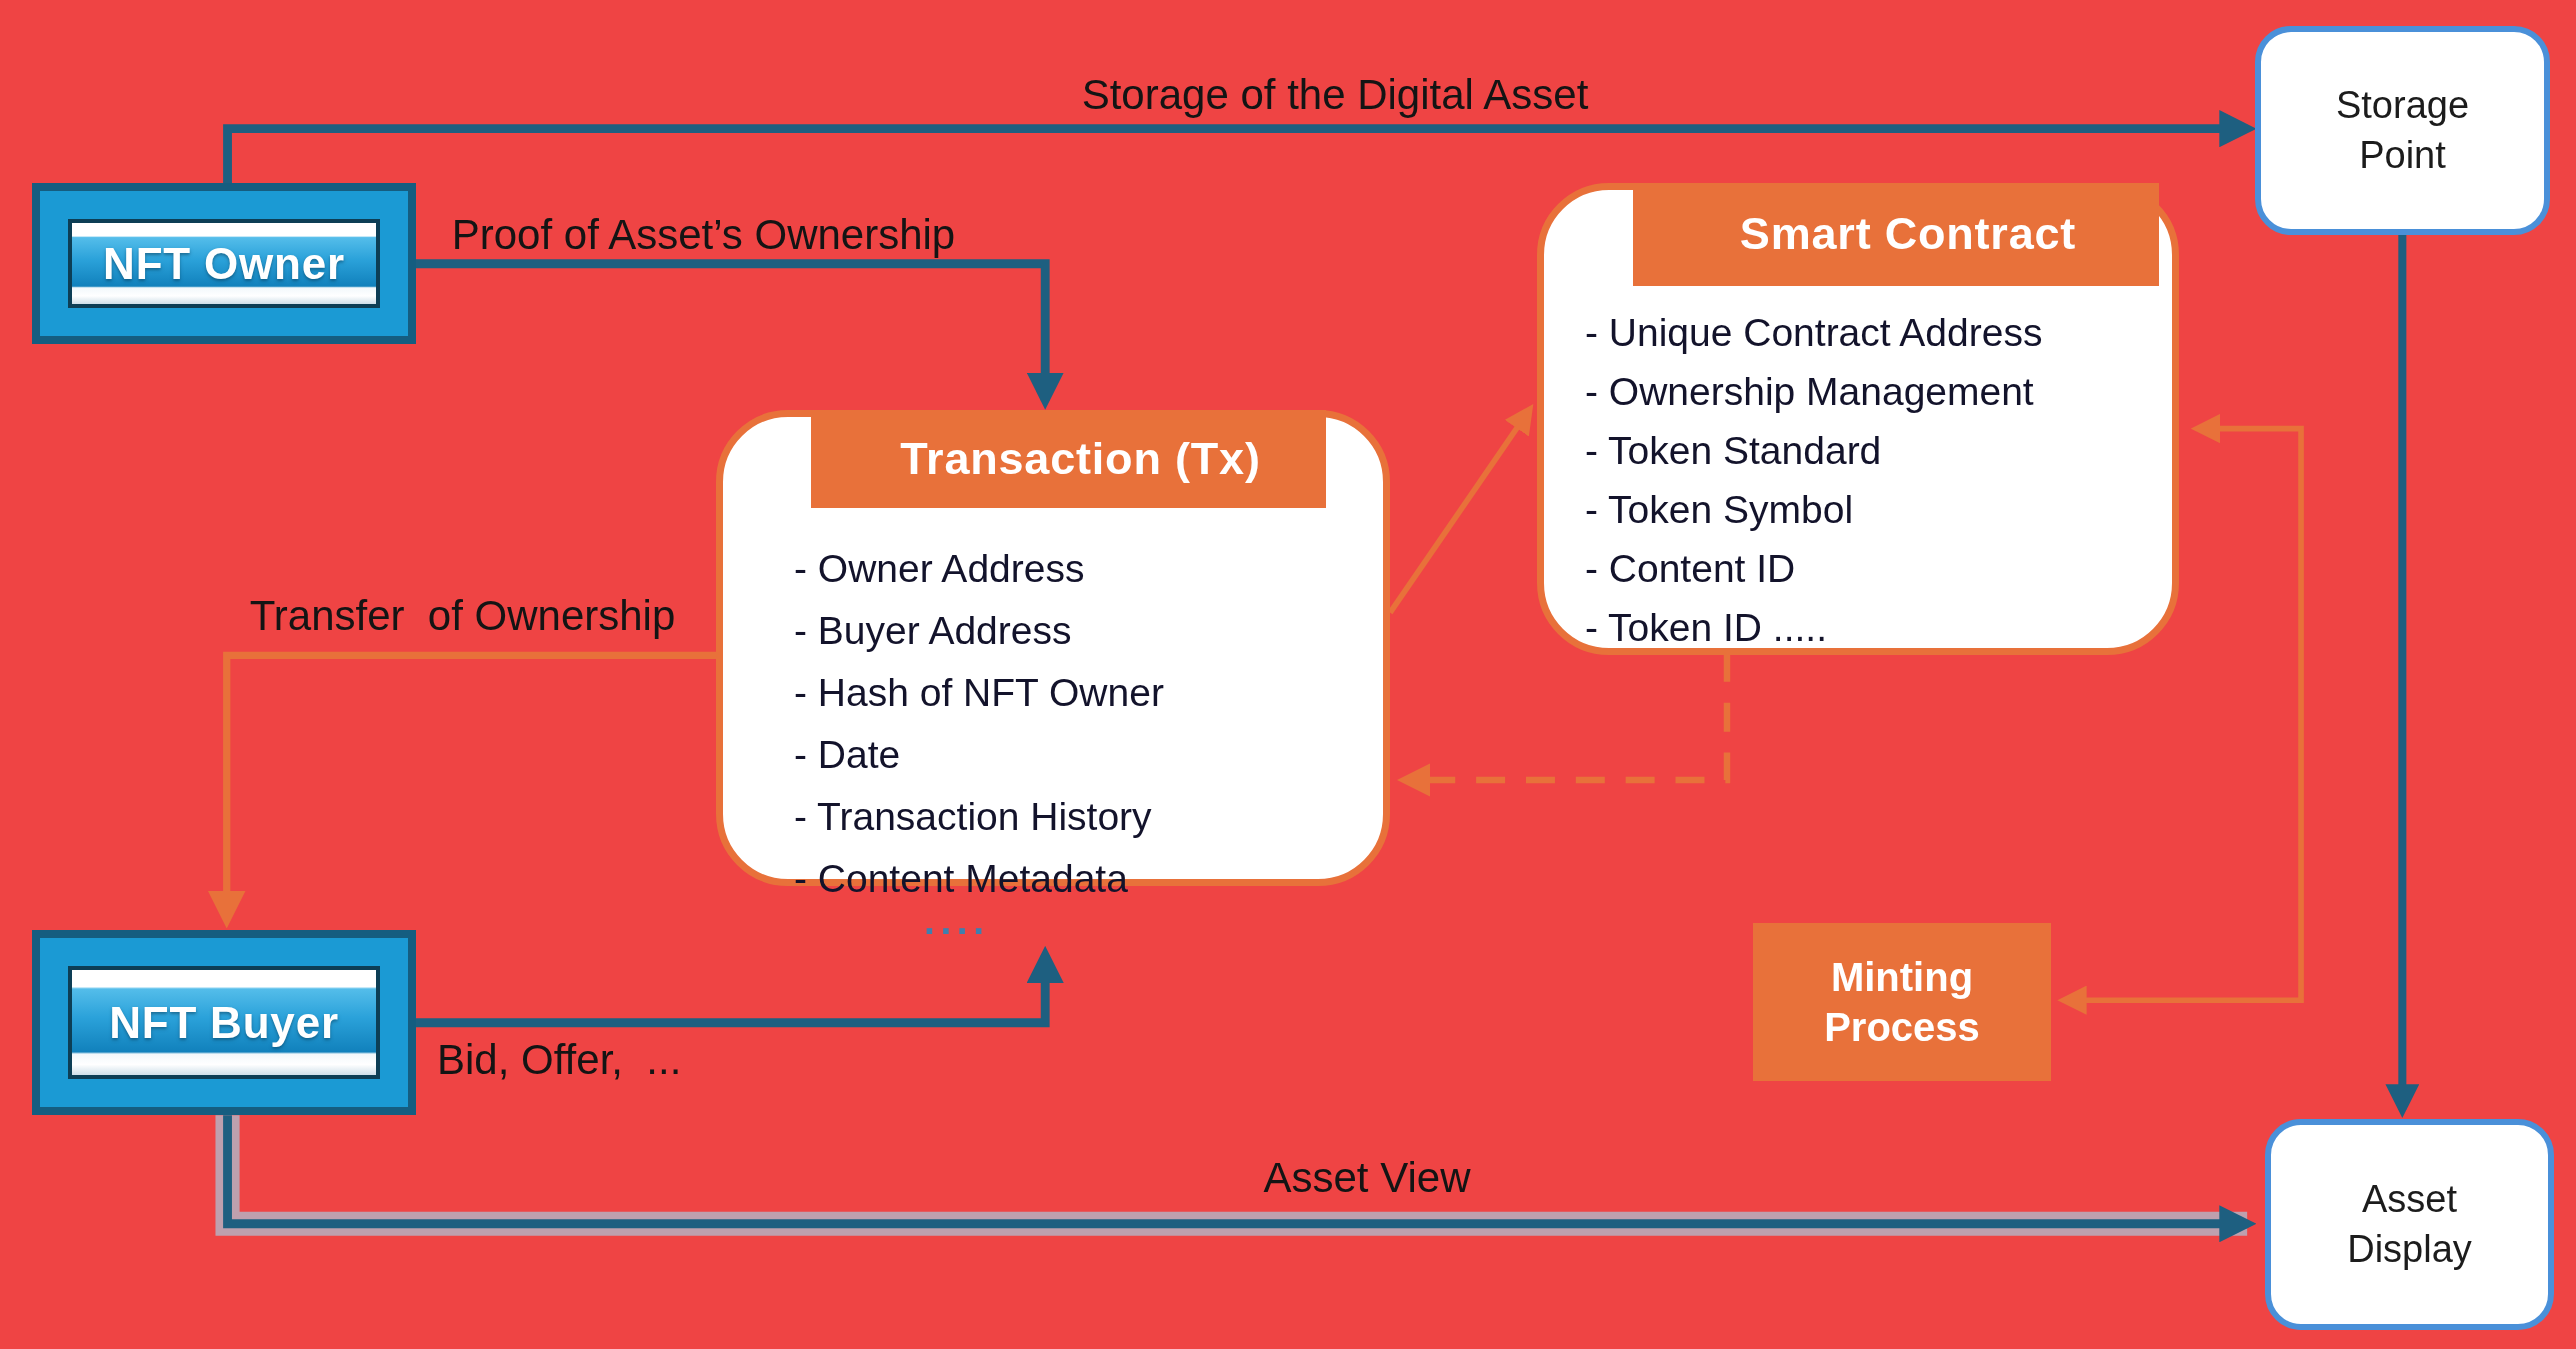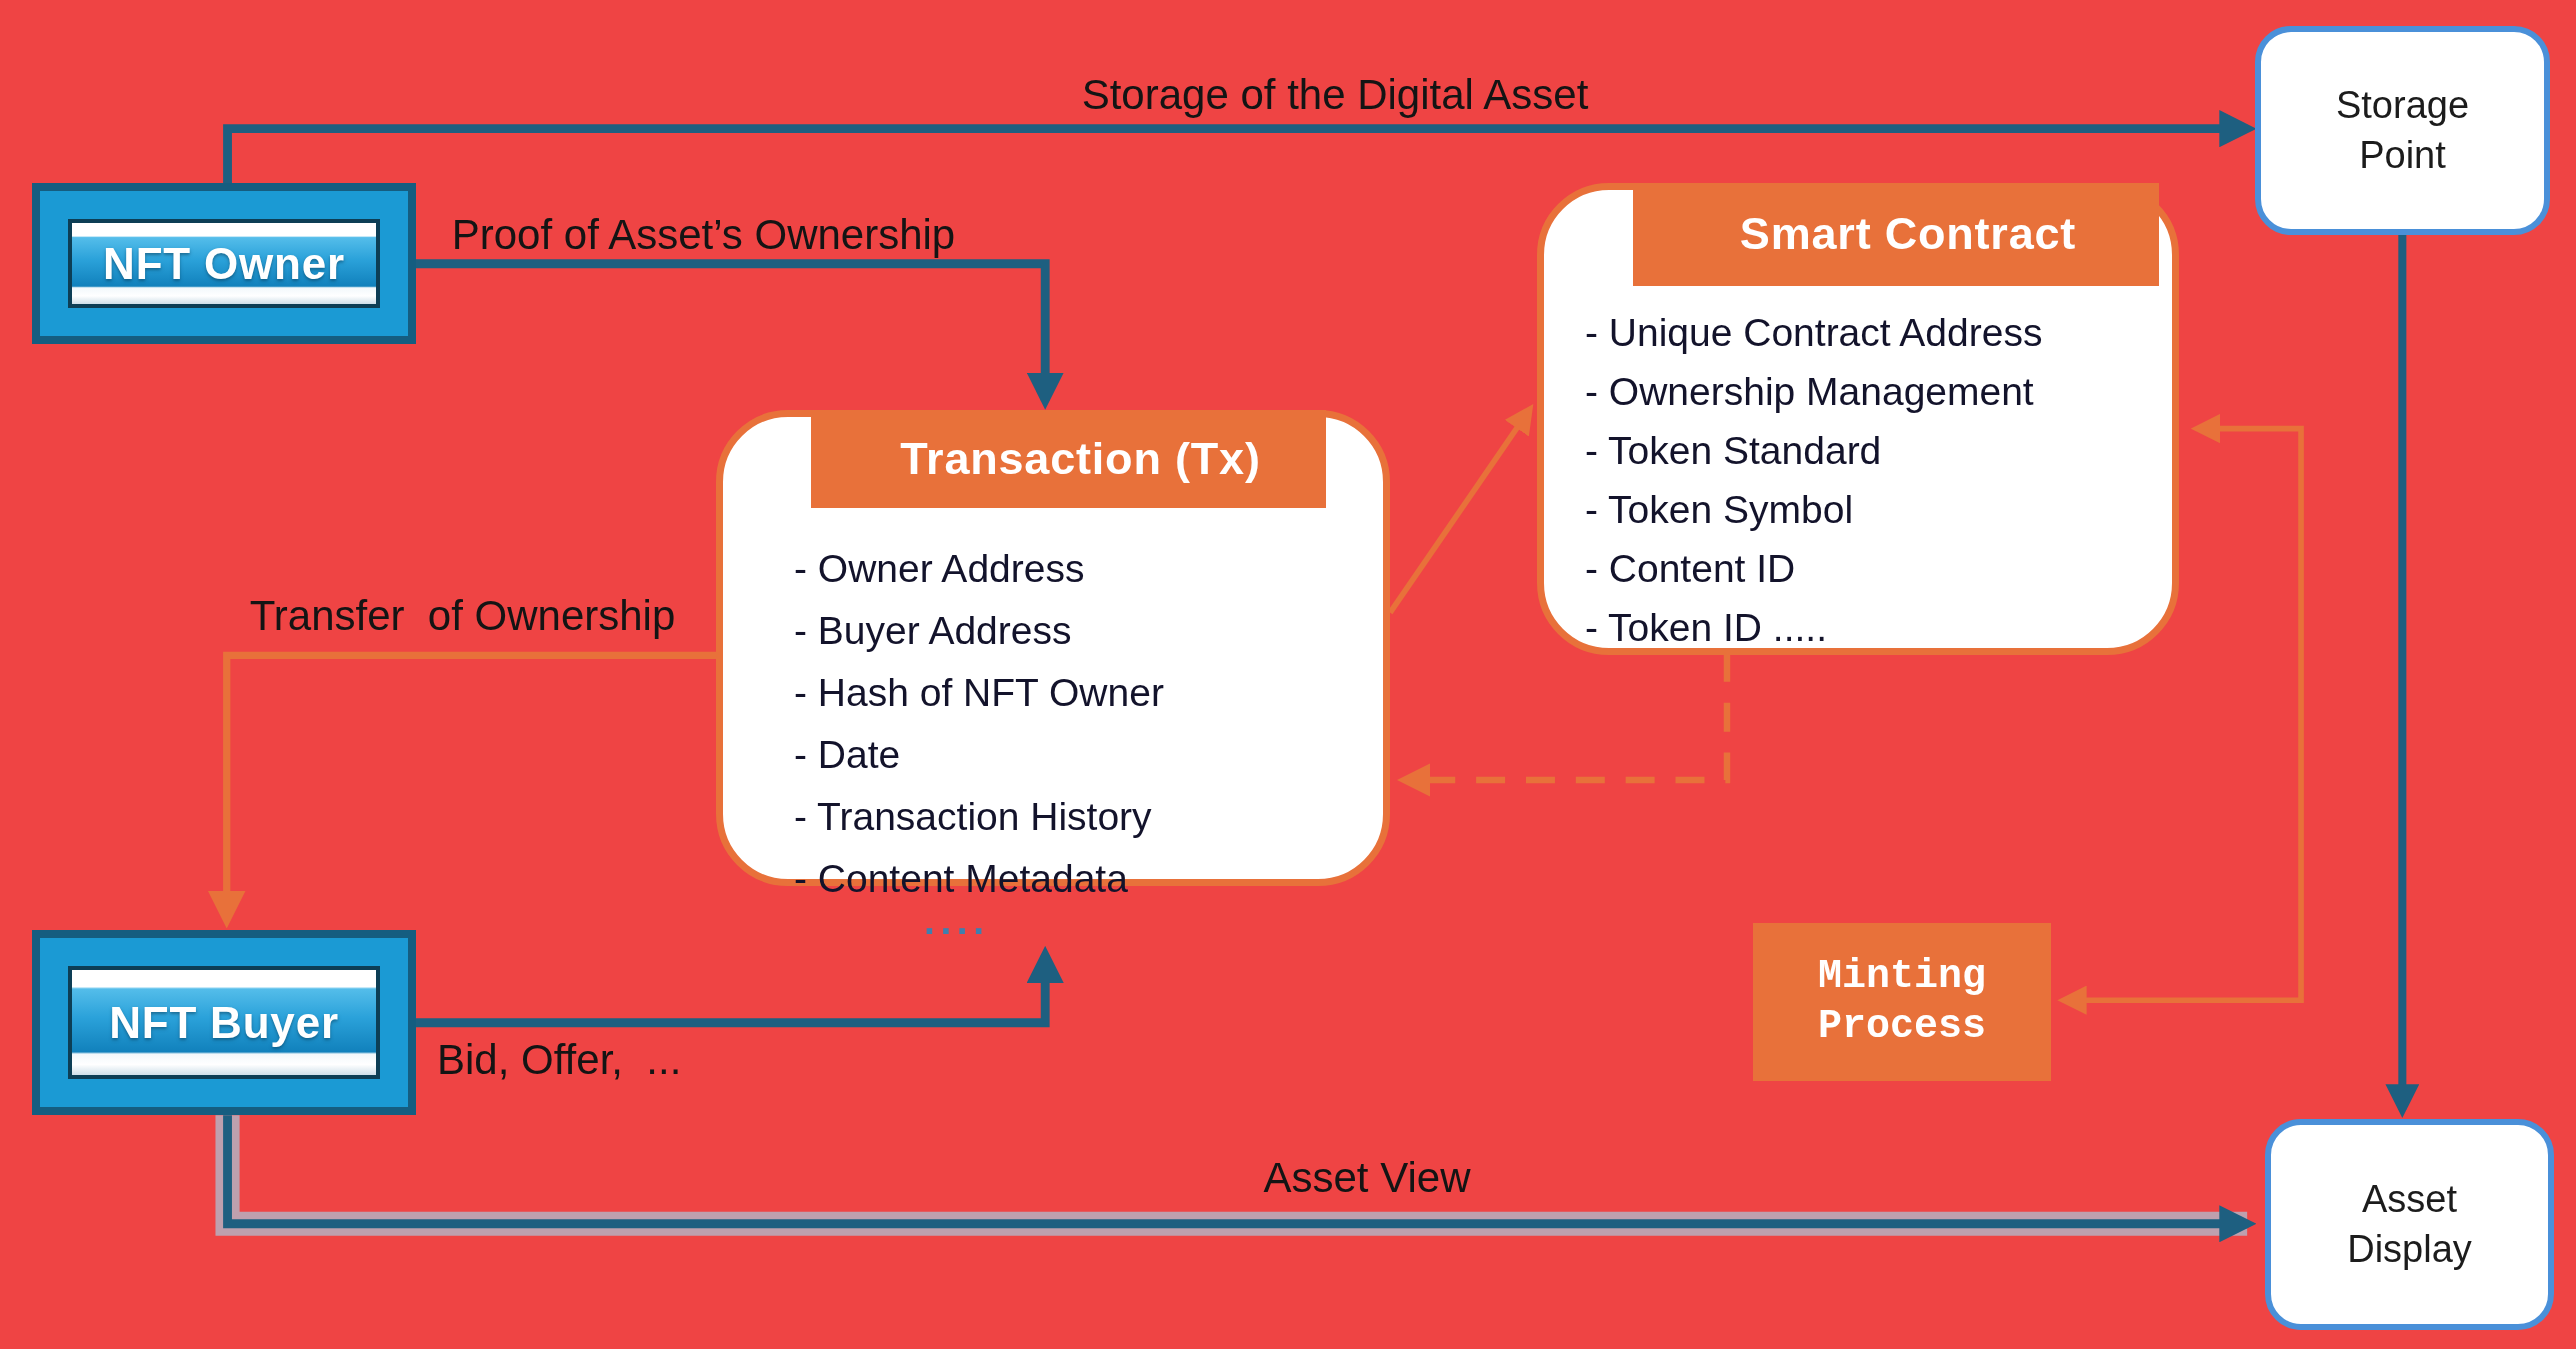--- a/index.html
+++ b/index.html
@@ -172,17 +172,17 @@
   </div>
 
   <div class="orange-box" style="left:1537px;top:183px;width:642px;height:472px;">
     <div class="orange-band" style="left:89px;top:-7.2px;width:502px;height:103px;">
       <span>Smart Contract</span>
     </div>
     <div class="items items-sc" style="left:41px;top:113px;"><div>- Unique Contract Address</div><div>- Ownership Management</div><div>- Token Standard</div><div>- Token Symbol</div><div>- Content ID</div><div>- Token ID .....</div></div>
   </div>
 
   <div class="node-orange" style="left:1753px;top:923px;width:298px;height:158px;">
-    <span style="width:209px;font-family:Liberation Mono, monospace;">Minting Process</span>
+    <span style="width:209px;">Minting Process</span>
   </div>
 
 </div>
 
 
 </body></html>

